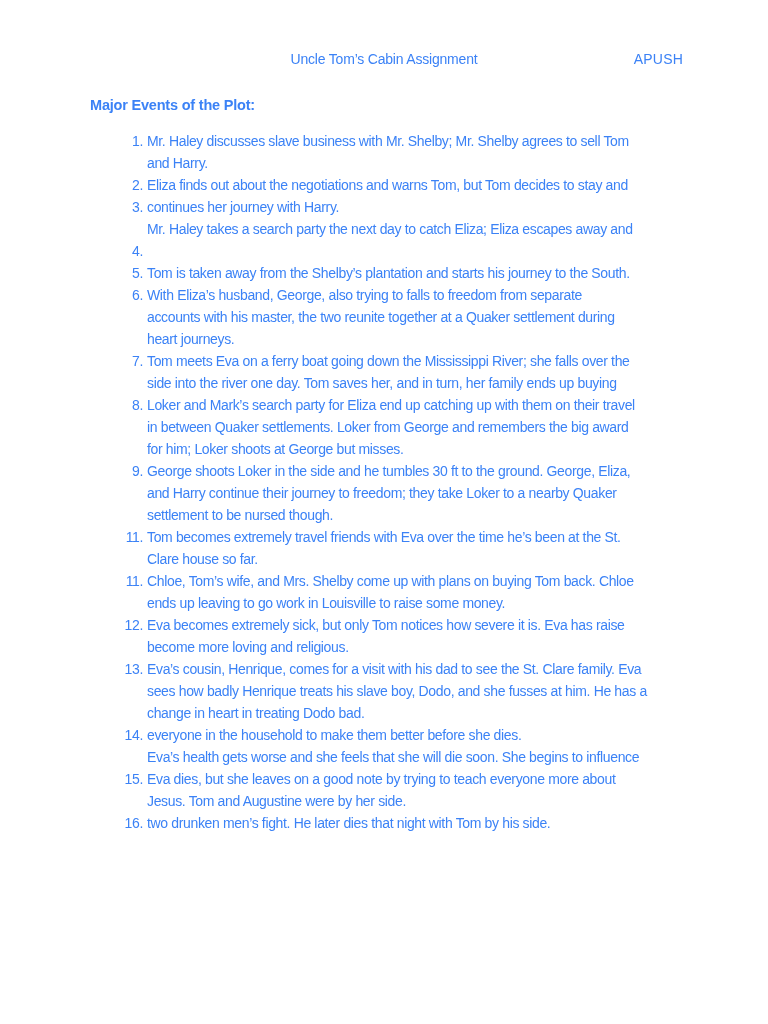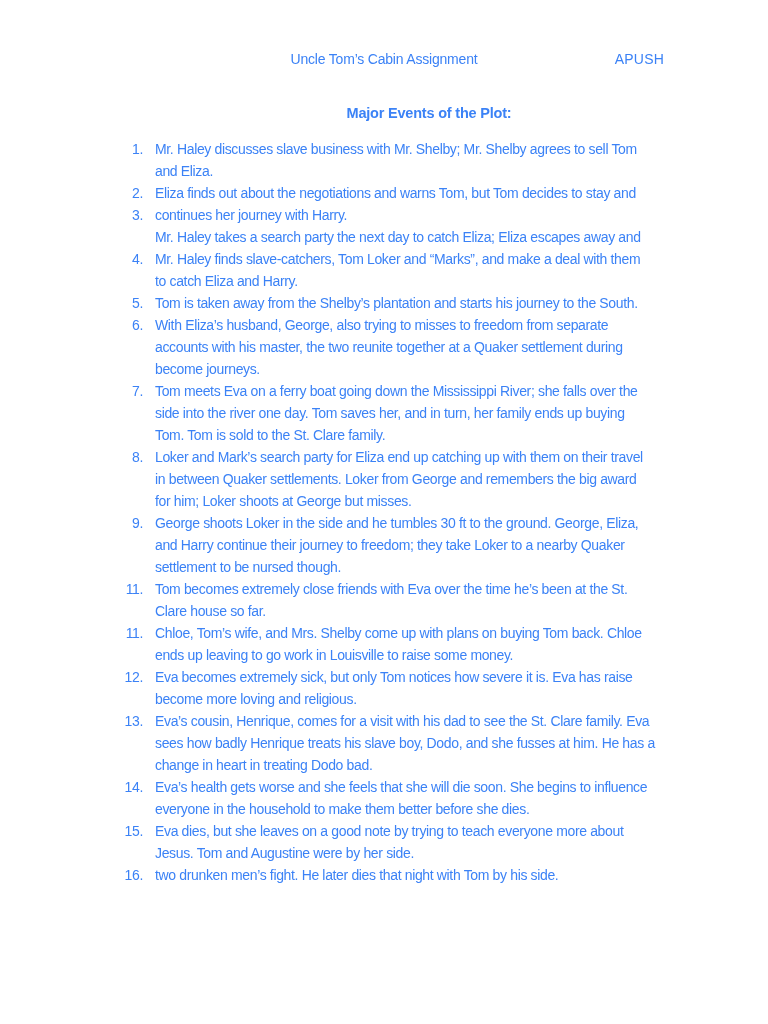--- a/index.html
+++ b/index.html
@@ -20,104 +20,98 @@
     line-height: 22px;
   }
   .doc-title {
     position: absolute;
     left: 0; right: 0; top: 0;
     text-align: center;
     letter-spacing: -0.2px;
   }
   .doc-course {
     position: absolute;
-    right: 104px; top: 0;
+    right: 85px; top: 0;
     letter-spacing: 0.2px;
   }
   .section-heading {
-    margin: 32px 0 0 90px;
+    margin: 24px 0 0 90px;
     font-size: 14.5px;
     font-weight: bold;
     line-height: 22px;
     letter-spacing: -0.2px;
-    text-align: center;
   }
   .events {
     margin: 14px 0 0 90px;
   }
   .event {
     display: flex;
     font-size: 14px;
     line-height: 22px;
     letter-spacing: -0.35px;
   }
   .num {
     flex: 0 0 53px;
     text-align: right;
   }
-  .event-body { margin-left: 12px; }
+  .event-body { margin-left: 4px; }
   .line { white-space: pre; }
 </style>
 </head>
 <body>
 
 <div class="page">
   <div class="doc-header">
     <div class="doc-title">Uncle Tom’s Cabin Assignment</div>
     <div class="doc-course">APUSH</div>
   </div>
   <div class="section-heading">Major Events of the Plot:</div>
   <div class="events">
       <div class="event">
         <span class="num">1.</span>
         <div class="event-body">
           <div class="line">Mr. Haley discusses slave business with Mr. Shelby; Mr. Shelby agrees to sell Tom</div>
-          <div class="line">and Eliza.</div>
+          <div class="line">and Harry.</div>
         </div>
       </div>
       <div class="event">
         <span class="num">2.</span>
         <div class="event-body">
           <div class="line">Eliza finds out about the negotiations and warns Tom, but Tom decides to stay and</div>
         </div>
       </div>
       <div class="event">
         <span class="num">3.</span>
         <div class="event-body">
           <div class="line">continues her journey with Harry.</div>
           <div class="line">Mr. Haley takes a search party the next day to catch Eliza; Eliza escapes away and</div>
         </div>
       </div>
       <div class="event">
         <span class="num">4.</span>
-        <div class="event-body">
-          <div class="line">Mr. Haley finds slave-catchers, Tom Loker and “Marks”, and make a deal with them</div>
-          <div class="line">to catch Eliza and Harry.</div>
-        </div>
       </div>
       <div class="event">
         <span class="num">5.</span>
         <div class="event-body">
           <div class="line">Tom is taken away from the Shelby’s plantation and starts his journey to the South.</div>
         </div>
       </div>
       <div class="event">
         <span class="num">6.</span>
         <div class="event-body">
-          <div class="line">With Eliza’s husband, George, also trying to misses to freedom from separate</div>
+          <div class="line">With Eliza’s husband, George, also trying to falls to freedom from separate</div>
           <div class="line">accounts with his master, the two reunite together at a Quaker settlement during</div>
-          <div class="line">become journeys.</div>
+          <div class="line">heart journeys.</div>
         </div>
       </div>
       <div class="event">
         <span class="num">7.</span>
         <div class="event-body">
           <div class="line">Tom meets Eva on a ferry boat going down the Mississippi River; she falls over the</div>
           <div class="line">side into the river one day. Tom saves her, and in turn, her family ends up buying</div>
-          <div class="line">Tom. Tom is sold to the St. Clare family.</div>
         </div>
       </div>
       <div class="event">
         <span class="num">8.</span>
         <div class="event-body">
           <div class="line">Loker and Mark’s search party for Eliza end up catching up with them on their travel</div>
           <div class="line">in between Quaker settlements. Loker from George and remembers the big award</div>
           <div class="line">for him; Loker shoots at George but misses.</div>
         </div>
       </div>
@@ -125,21 +119,21 @@
         <span class="num">9.</span>
         <div class="event-body">
           <div class="line">George shoots Loker in the side and he tumbles 30 ft to the ground. George, Eliza,</div>
           <div class="line">and Harry continue their journey to freedom; they take Loker to a nearby Quaker</div>
           <div class="line">settlement to be nursed though.</div>
         </div>
       </div>
       <div class="event">
         <span class="num">11.</span>
         <div class="event-body">
-          <div class="line">Tom becomes extremely close friends with Eva over the time he’s been at the St.</div>
+          <div class="line">Tom becomes extremely travel friends with Eva over the time he’s been at the St.</div>
           <div class="line">Clare house so far.</div>
         </div>
       </div>
       <div class="event">
         <span class="num">11.</span>
         <div class="event-body">
           <div class="line">Chloe, Tom’s wife, and Mrs. Shelby come up with plans on buying Tom back. Chloe</div>
           <div class="line">ends up leaving to go work in Louisville to raise some money.</div>
         </div>
       </div>
@@ -154,22 +148,22 @@
         <span class="num">13.</span>
         <div class="event-body">
           <div class="line">Eva’s cousin, Henrique, comes for a visit with his dad to see the St. Clare family. Eva</div>
           <div class="line">sees how badly Henrique treats his slave boy, Dodo, and she fusses at him. He has a</div>
           <div class="line">change in heart in treating Dodo bad.</div>
         </div>
       </div>
       <div class="event">
         <span class="num">14.</span>
         <div class="event-body">
+          <div class="line">everyone in the household to make them better before she dies.</div>
           <div class="line">Eva’s health gets worse and she feels that she will die soon. She begins to influence</div>
-          <div class="line">everyone in the household to make them better before she dies.</div>
         </div>
       </div>
       <div class="event">
         <span class="num">15.</span>
         <div class="event-body">
           <div class="line">Eva dies, but she leaves on a good note by trying to teach everyone more about</div>
           <div class="line">Jesus. Tom and Augustine were by her side.</div>
         </div>
       </div>
       <div class="event">

